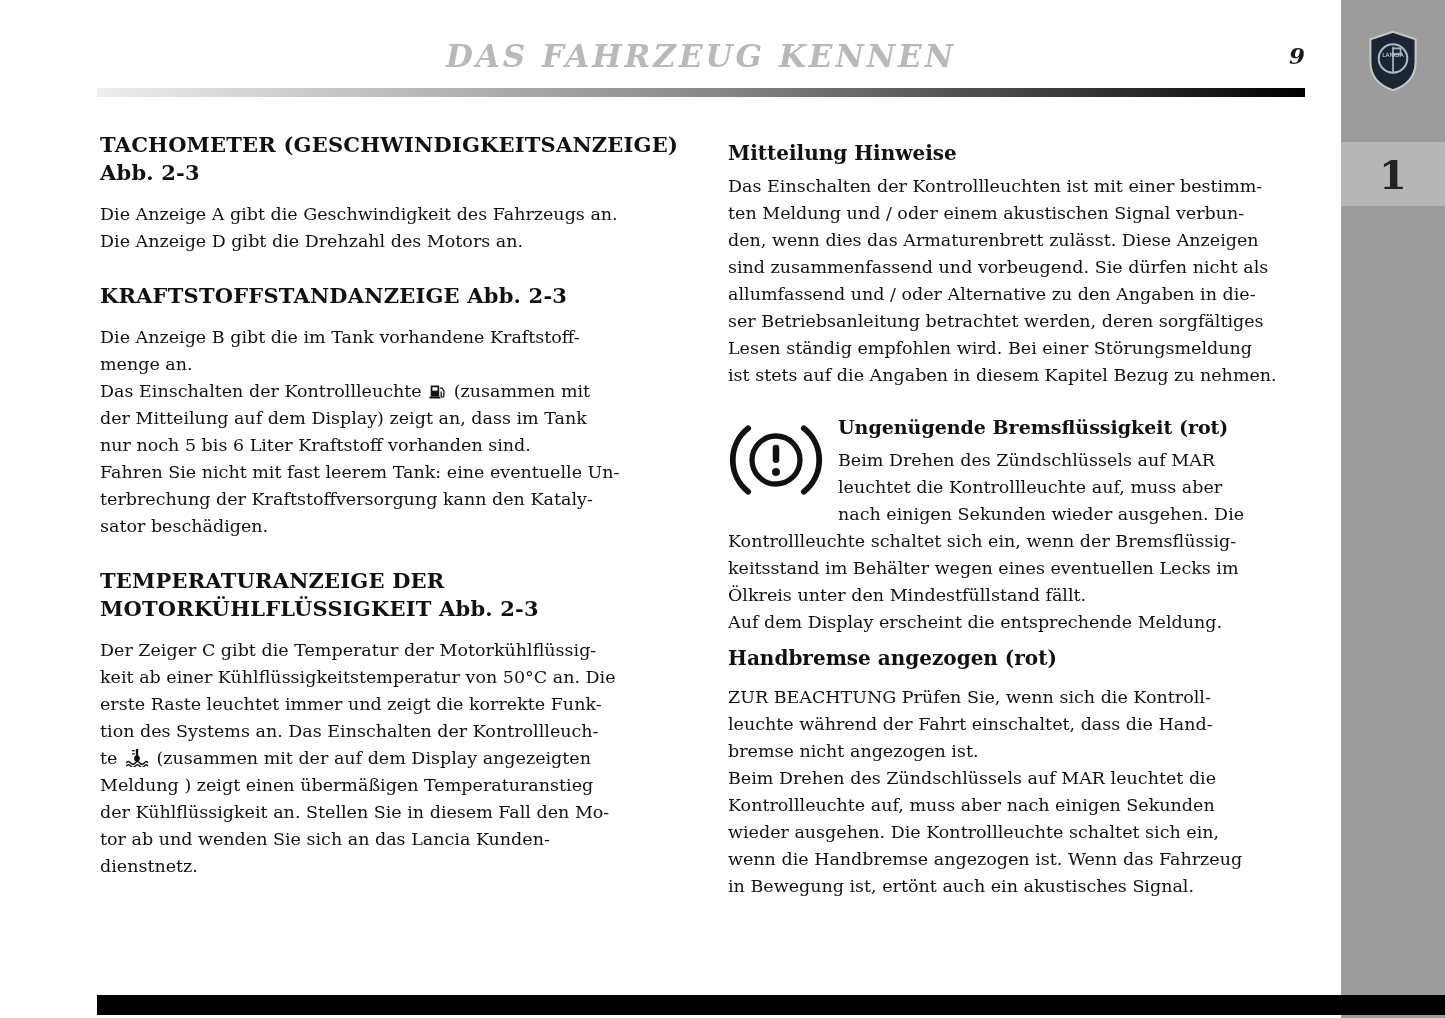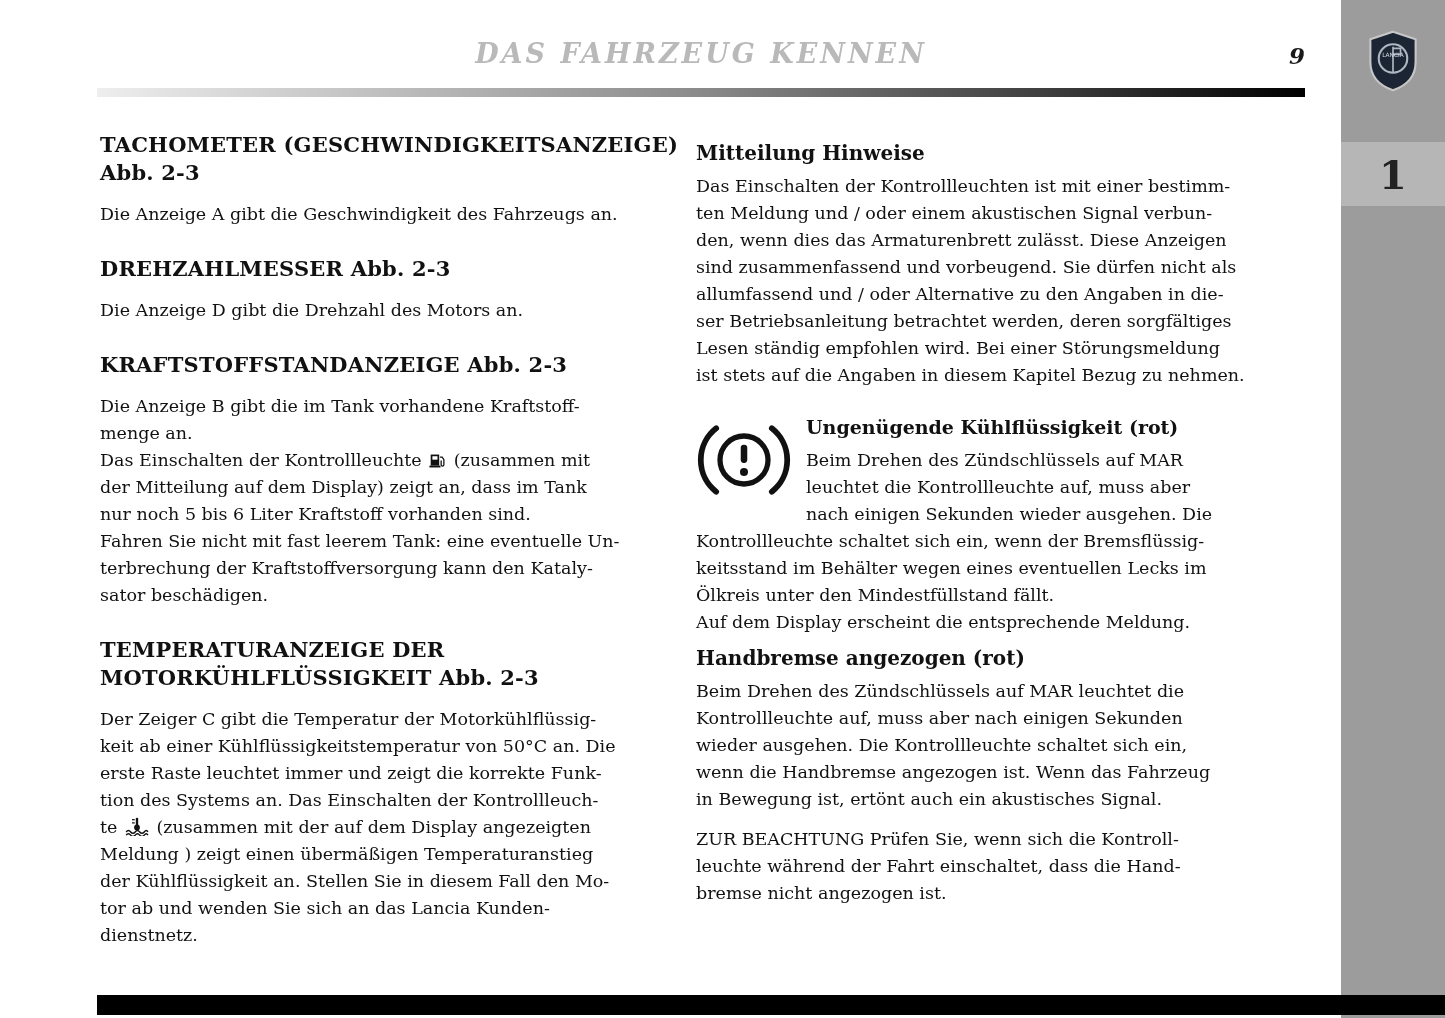--- a/index.html
+++ b/index.html
@@ -8,21 +8,21 @@
     width:1445px; height:1018px;
     background:#ffffff;
     font-family:"DejaVu Serif", serif;
     color:#111;
     overflow:hidden;
   }
   
   .header-title {
     position:absolute; top:38px; left:97px; width:1208px;
     text-align:center;
-    font-size:27px; font-style:italic; font-weight:bold;
+    font-size:31px; font-style:italic; font-weight:bold;
     letter-spacing:3px;
     color:#b9b9b9;
   }
   .page-number {
     position:absolute; top:42px; left:1235px; width:70px;
     text-align:right;
     font-size:23px; font-style:italic; font-weight:bold;
     color:#1a1a1a;
   }
   .header-rule {
@@ -42,21 +42,21 @@
     font-size:40px; font-weight:bold; color:#222;
   }
   
   .bottom-bar {
     position:absolute; bottom:3px; left:97px; right:0; height:20px;
     background:#000;
   }
   
   .columns {
     position:absolute; top:131px; left:100px;
-    display:flex; 
+    display:flex; gap:32px;
   }
   .col-left  { width:596px; }
   .col-right { width:582px; }
   h2.sec-title {
     font-size:21px; font-weight:bold; line-height:28px;
     margin:27px 0 14px 0;
     white-space:pre-line;
     letter-spacing:0.2px;
   }
   h2.sec-title.first { margin-top:0; }
@@ -107,21 +107,20 @@
 
   <div class="bottom-bar"></div>
 
   <div class="columns">
 
     <div class="col-left">
       <h2 class="sec-title first">TACHOMETER (GESCHWINDIGKEITSANZEIGE)
 Abb. 2-3</h2>
       <p class="body">Die Anzeige A gibt die Geschwindigkeit des Fahrzeugs an.</p>
 
-      <h2 class="sec-title">DREHZAHLMESSER Abb. 2-3</h2>
       <p class="body">Die Anzeige D gibt die Drehzahl des Motors an.</p>
 
       <h2 class="sec-title">KRAFTSTOFFSTANDANZEIGE Abb. 2-3</h2>
       <p class="body"><span>Die Anzeige B gibt die im Tank vorhandene Kraftstoff-
 menge an.
 Das Einschalten der Kontrollleuchte </span><span class="inline-icon"><svg width="17" height="17" viewBox="0 0 20 18">
               <rect x="2" y="2" width="10" height="13" fill="#111"></rect>
               <rect x="4" y="4" width="6" height="4" fill="#fff"></rect>
               <rect x="0.5" y="15" width="13" height="2.2" fill="#111"></rect>
               <path d="M13 5 h2.5 l2 3 v6 a1.6 1.6 0 0 1 -3.2 0 V9" stroke="#111" stroke-width="1.5" fill="none"></path>
@@ -166,37 +165,37 @@
       <div class="warn-block">
         <span class="warn-icon">
           <svg width="96" height="88" viewBox="0 0 100 90">
             <circle cx="50" cy="45" r="25" fill="none" stroke="#111" stroke-width="5.5"></circle>
             <rect x="46.6" y="29" width="6.8" height="19" rx="3.2" fill="#111"></rect>
             <circle cx="50" cy="57.5" r="4.2" fill="#111"></circle>
             <path d="M21 12 A 42 42 0 0 0 21 78" fill="none" stroke="#111" stroke-width="6" stroke-linecap="round"></path>
             <path d="M79 12 A 42 42 0 0 1 79 78" fill="none" stroke="#111" stroke-width="6" stroke-linecap="round"></path>
           </svg>
         </span>
-        <h3>Ungenügende Kühlflüssigkeit (rot)</h3>
+        <h3>Ungenügende Bremsflüssigkeit (rot)</h3>
         <p class="body">Beim Drehen des Zündschlüssels auf MAR
 leuchtet die Kontrollleuchte auf, muss aber
 nach einigen Sekunden wieder ausgehen. Die
 Kontrollleuchte schaltet sich ein, wenn der Bremsflüssig-
 keitsstand im Behälter wegen eines eventuellen Lecks im
 Ölkreis unter den Mindestfüllstand fällt.
 Auf dem Display erscheint die entsprechende Meldung.</p>
         <div class="clear"></div>
       </div>
 
       <h3 class="sub-title mt-handbrake">Handbremse angezogen (rot)</h3>
+      <p class="body gap-top">ZUR BEACHTUNG Prüfen Sie, wenn sich die Kontroll-
+leuchte während der Fahrt einschaltet, dass die Hand-
+bremse nicht angezogen ist.</p>
+
       <p class="body">Beim Drehen des Zündschlüssels auf MAR leuchtet die
 Kontrollleuchte auf, muss aber nach einigen Sekunden
 wieder ausgehen. Die Kontrollleuchte schaltet sich ein,
 wenn die Handbremse angezogen ist. Wenn das Fahrzeug
 in Bewegung ist, ertönt auch ein akustisches Signal.</p>
-
-      <p class="body gap-top">ZUR BEACHTUNG Prüfen Sie, wenn sich die Kontroll-
-leuchte während der Fahrt einschaltet, dass die Hand-
-bremse nicht angezogen ist.</p>
     </div>
 
   </div>
 </div>
 
 </body></html>

